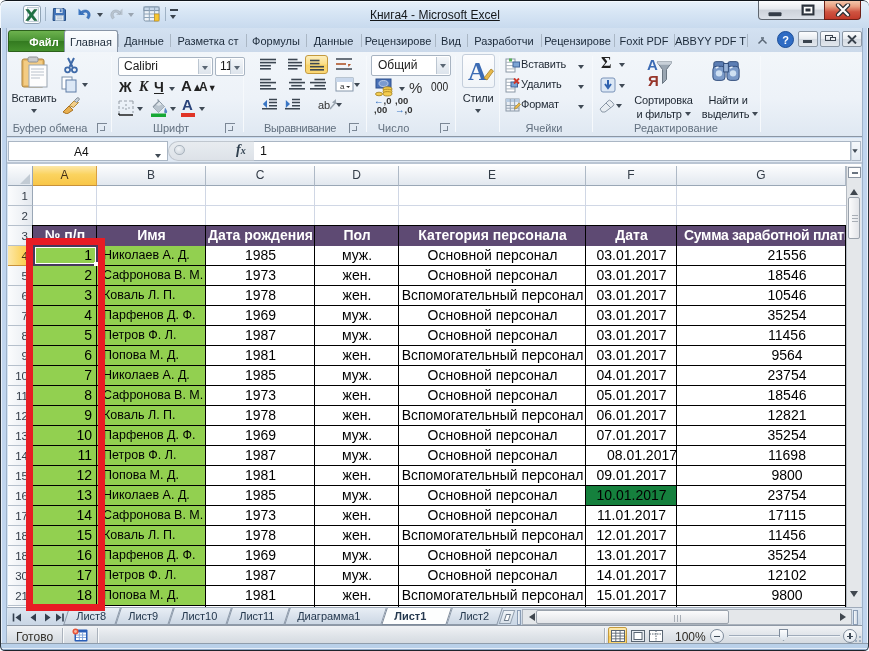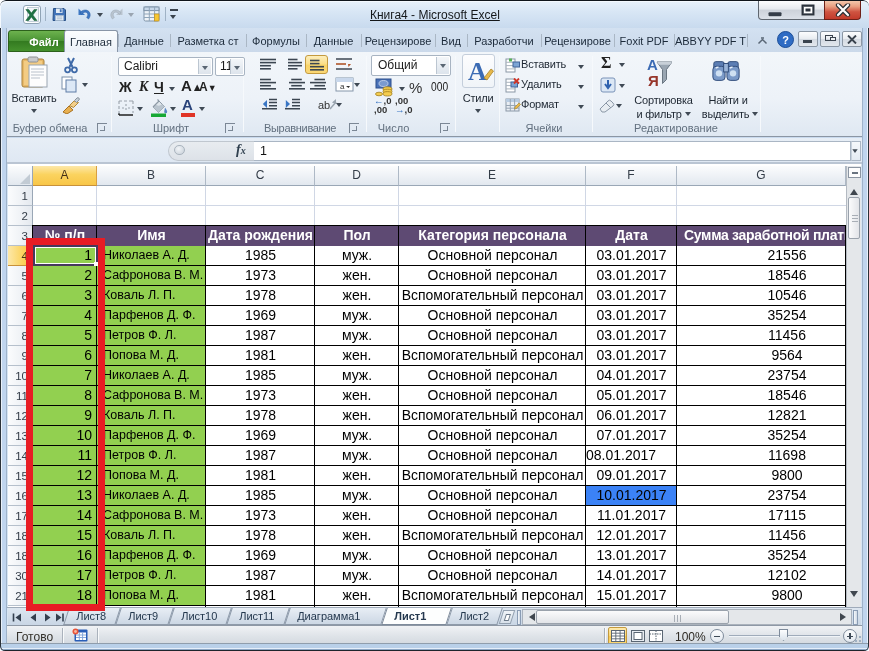--- a/index.html
+++ b/index.html
@@ -343,20 +343,24 @@
 <rect x="13.5" y="7" width="5" height="9" fill="#9ab4d8" stroke="#2e4a78"></rect>
 <circle cx="8.5" cy="17.5" r="3.4" fill="#cfe0f2"></circle>
         <circle cx="23.5" cy="17.5" r="3.4" fill="#cfe0f2"></circle>
 <path d="M5 12 a4 4 0 0 1 3-1" stroke="#e8f0fa" stroke-width="1.4" fill="none"></path>
         <path d="M20 12 a4 4 0 0 1 3-1" stroke="#e8f0fa" stroke-width="1.4" fill="none"></path>
       </svg>
       <div class="abs btxt" style="left:703px;top:42px;width:50px;text-align:center">Найти и</div>
       <div class="abs btxt" style="left:699px;top:56px;width:62px;text-align:center">выделить <span class="darr"></span></div>
     </div>
 <div id="fbar" class="abs">
+      <div id="nbox" class="abs">
+        <span style="position:absolute;left:65px;top:3px">A4</span>
+        <span class="abs" style="right:6px;top:8px"><span class="darr"></span></span>
+      </div>
       <div class="abs" style="left:168px;top:3px;width:86px;height:20px;background:linear-gradient(#e8ecf0,#dde2e8);border:1px solid #c0c7cf;border-right:none;border-radius:10px 0 0 10px"></div>
       <div class="abs" style="left:174px;top:7px;width:11px;height:10px;background:radial-gradient(circle at 40% 35%,#f2f5f8,#c5cdd6);border:1px solid #aab4be;border-radius:6px"></div>
       <div class="abs" style="left:236px;top:4px;font-size:14px;font-style:italic;font-family:'Liberation Serif',serif;color:#30404f"><b>f</b><span style="font-size:10px"><b>x</b></span></div>
       <div id="fxf" class="abs">1</div>
       <div class="abs" style="left:851px;top:3px;width:10px;height:20px;background:linear-gradient(#f5f8fb,#e4ebf3);border:1px solid #aab6c4;border-left:1px solid #c8d2dd"></div>
       <div class="abs darr" style="left:852px;top:11px;transform:scale(0.9)"></div>
     </div>
 <div id="sheet" class="abs">
       <div class="abs" style="left:8px;top:2px;width:25px;height:20px;background:linear-gradient(#fbfcfd,#e2e8ef);border-right:1px solid #9aa7b6;border-bottom:1px solid #9aa7b6"></div>
       <svg class="abs" style="left:20px;top:10px" width="11" height="10" viewBox="0 0 11 10">
@@ -494,35 +498,35 @@
       <div class="cell" style="left:206px;top:262px;width:109px;height:20px;background:#fff;border-bottom:1px solid #000;text-align:center;;z-index:2">1969</div>
       <div class="cell" style="left:315px;top:262px;width:84px;height:20px;background:#fff;border-bottom:1px solid #000;text-align:center;;z-index:2">муж.</div>
       <div class="cell" style="left:399px;top:262px;width:187px;height:20px;background:#fff;border-bottom:1px solid #000;text-align:center;;z-index:2">Основной персонал</div>
       <div class="cell" style="left:586px;top:262px;width:91px;height:20px;background:#fff;border-bottom:1px solid #000;text-align:center;;z-index:2">07.01.2017</div>
       <div class="cell" style="left:677px;top:262px;width:220px;height:20px;background:#fff;border-bottom:1px solid #000;text-align:center;;z-index:2;clip-path:inset(0 51px 0 0)">35254</div>
       <div class="cell" style="left:33px;top:282px;width:64px;height:20px;background:#92d050;border-bottom:1px solid #000;text-align:right;padding-right:5px;z-index:2">11</div>
       <div class="cell" style="left:97px;top:282px;width:109px;height:20px;background:#92d050;border-bottom:1px solid #000;text-align:left;padding-left:6px;z-index:2;font-size:12.5px">Петров Ф. Л.</div>
       <div class="cell" style="left:206px;top:282px;width:109px;height:20px;background:#fff;border-bottom:1px solid #000;text-align:center;;z-index:2">1987</div>
       <div class="cell" style="left:315px;top:282px;width:84px;height:20px;background:#fff;border-bottom:1px solid #000;text-align:center;;z-index:2">муж.</div>
       <div class="cell" style="left:399px;top:282px;width:187px;height:20px;background:#fff;border-bottom:1px solid #000;text-align:center;;z-index:2">Основной персонал</div>
-      <div class="cell" style="left:586px;top:282px;width:91px;height:20px;background:#fff;border-bottom:1px solid #000;text-align:left;;z-index:2">08.01.2017</div>
+      <div class="cell" style="left:586px;top:282px;width:91px;height:20px;background:#fff;border-bottom:1px solid #000;text-align:right;;z-index:2">08.01.2017</div>
       <div class="cell" style="left:677px;top:282px;width:220px;height:20px;background:#fff;border-bottom:1px solid #000;text-align:center;;z-index:2;clip-path:inset(0 51px 0 0)">11698</div>
       <div class="cell" style="left:33px;top:302px;width:64px;height:20px;background:#92d050;border-bottom:1px solid #000;text-align:right;padding-right:5px;z-index:2">12</div>
       <div class="cell" style="left:97px;top:302px;width:109px;height:20px;background:#92d050;border-bottom:1px solid #000;text-align:left;padding-left:6px;z-index:2;font-size:12.5px">Попова М. Д.</div>
       <div class="cell" style="left:206px;top:302px;width:109px;height:20px;background:#fff;border-bottom:1px solid #000;text-align:center;;z-index:2">1981</div>
       <div class="cell" style="left:315px;top:302px;width:84px;height:20px;background:#fff;border-bottom:1px solid #000;text-align:center;;z-index:2">жен.</div>
       <div class="cell" style="left:399px;top:302px;width:187px;height:20px;background:#fff;border-bottom:1px solid #000;text-align:center;;z-index:2">Вспомогательный персонал</div>
       <div class="cell" style="left:586px;top:302px;width:91px;height:20px;background:#fff;border-bottom:1px solid #000;text-align:center;;z-index:2">09.01.2017</div>
       <div class="cell" style="left:677px;top:302px;width:220px;height:20px;background:#fff;border-bottom:1px solid #000;text-align:center;;z-index:2;clip-path:inset(0 51px 0 0)">9800</div>
       <div class="cell" style="left:33px;top:322px;width:64px;height:20px;background:#92d050;border-bottom:1px solid #000;text-align:right;padding-right:5px;z-index:2">13</div>
       <div class="cell" style="left:97px;top:322px;width:109px;height:20px;background:#92d050;border-bottom:1px solid #000;text-align:left;padding-left:6px;z-index:2;font-size:12.5px">Николаев А. Д.</div>
       <div class="cell" style="left:206px;top:322px;width:109px;height:20px;background:#fff;border-bottom:1px solid #000;text-align:center;;z-index:2">1985</div>
       <div class="cell" style="left:315px;top:322px;width:84px;height:20px;background:#fff;border-bottom:1px solid #000;text-align:center;;z-index:2">муж.</div>
       <div class="cell" style="left:399px;top:322px;width:187px;height:20px;background:#fff;border-bottom:1px solid #000;text-align:center;;z-index:2">Основной персонал</div>
-      <div class="cell" style="left:586px;top:322px;width:91px;height:20px;background:#3b82f6;border-bottom:1px solid #000;text-align:center;;z-index:2">10.01.2017</div>
+      <div class="cell" style="left:586px;top:322px;width:91px;height:20px;background:#15803d;border-bottom:1px solid #000;text-align:center;;z-index:2">10.01.2017</div>
       <div class="cell" style="left:677px;top:322px;width:220px;height:20px;background:#fff;border-bottom:1px solid #000;text-align:center;;z-index:2;clip-path:inset(0 51px 0 0)">23754</div>
       <div class="cell" style="left:33px;top:342px;width:64px;height:20px;background:#92d050;border-bottom:1px solid #000;text-align:right;padding-right:5px;z-index:2">14</div>
       <div class="cell" style="left:97px;top:342px;width:109px;height:20px;background:#92d050;border-bottom:1px solid #000;text-align:left;padding-left:6px;z-index:2;font-size:12.5px">Сафронова В. М.</div>
       <div class="cell" style="left:206px;top:342px;width:109px;height:20px;background:#fff;border-bottom:1px solid #000;text-align:center;;z-index:2">1973</div>
       <div class="cell" style="left:315px;top:342px;width:84px;height:20px;background:#fff;border-bottom:1px solid #000;text-align:center;;z-index:2">жен.</div>
       <div class="cell" style="left:399px;top:342px;width:187px;height:20px;background:#fff;border-bottom:1px solid #000;text-align:center;;z-index:2">Основной персонал</div>
       <div class="cell" style="left:586px;top:342px;width:91px;height:20px;background:#fff;border-bottom:1px solid #000;text-align:center;;z-index:2">11.01.2017</div>
       <div class="cell" style="left:677px;top:342px;width:220px;height:20px;background:#fff;border-bottom:1px solid #000;text-align:center;;z-index:2;clip-path:inset(0 51px 0 0)">17115</div>
       <div class="cell" style="left:33px;top:362px;width:64px;height:20px;background:#92d050;border-bottom:1px solid #000;text-align:right;padding-right:5px;z-index:2">15</div>
       <div class="cell" style="left:97px;top:362px;width:109px;height:20px;background:#92d050;border-bottom:1px solid #000;text-align:left;padding-left:6px;z-index:2;font-size:12.5px">Коваль Л. П.</div>

